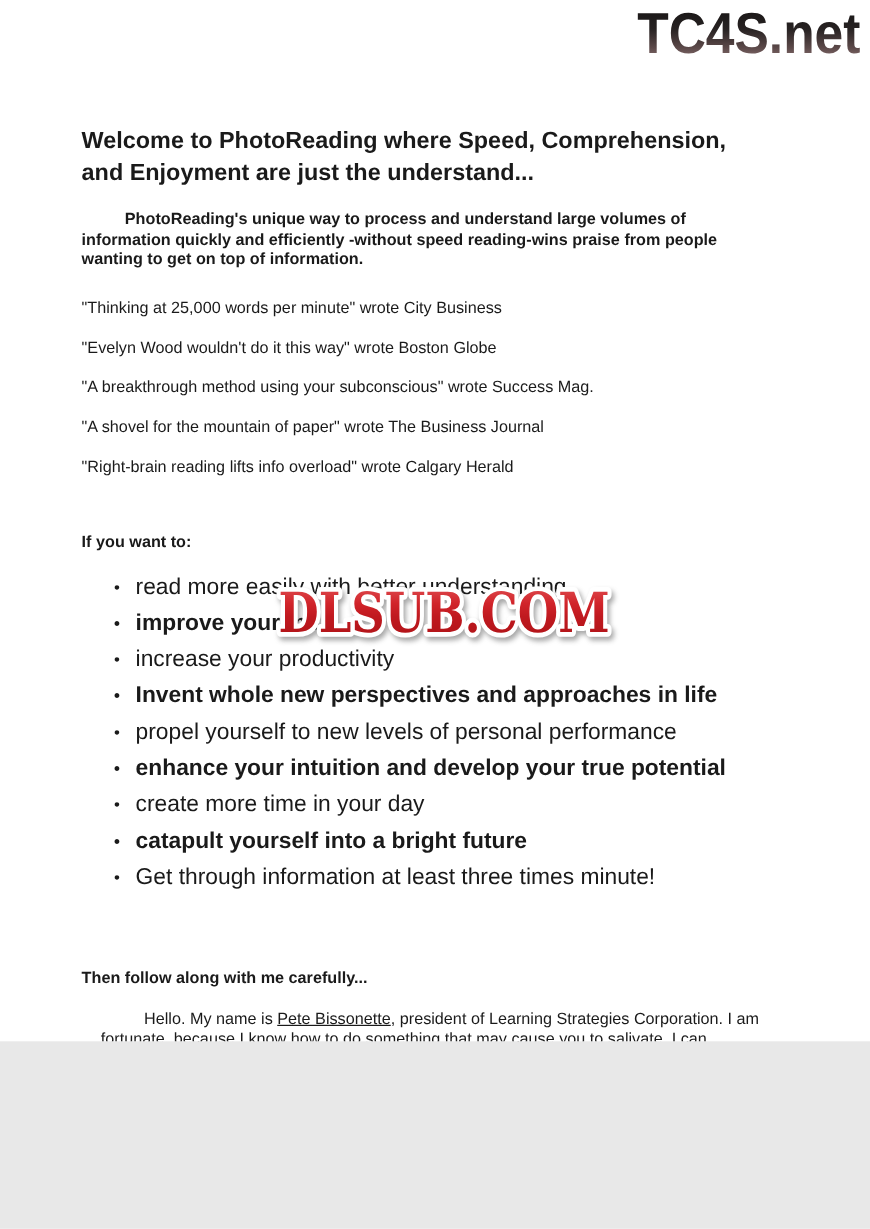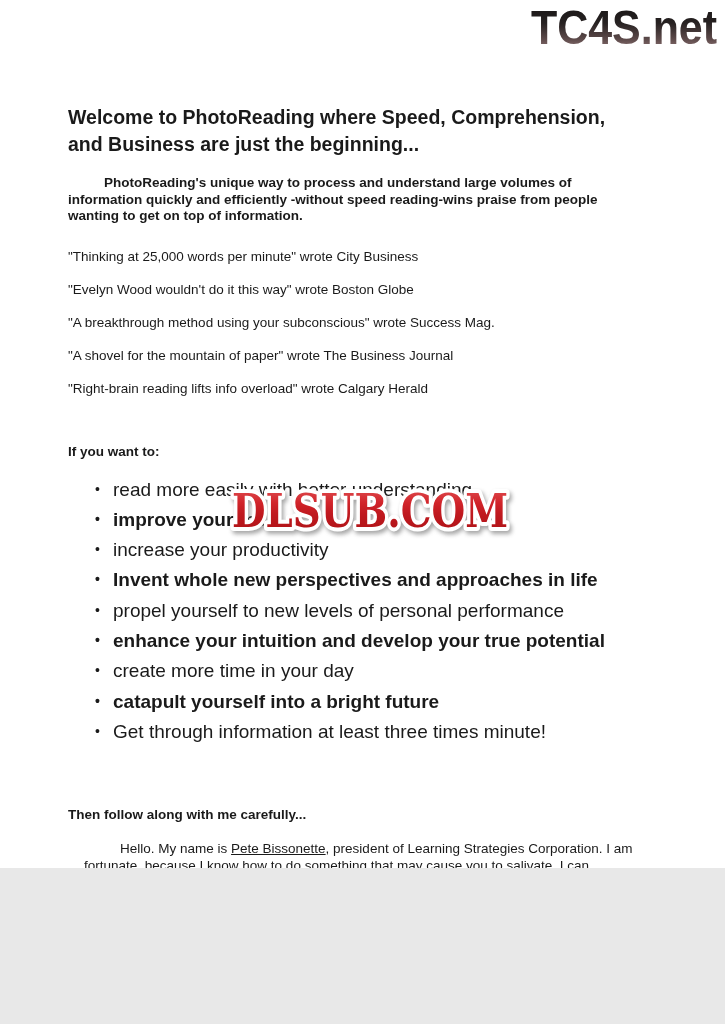--- a/index.html
+++ b/index.html
@@ -70,21 +70,21 @@
         </linearGradient>
       </defs>
       <text x="97" y="44" text-anchor="middle" font-family="'Liberation Sans',sans-serif" font-weight="bold" font-size="48" textLength="186" lengthAdjust="spacingAndGlyphs" fill="url(#tcg)">TC4S.net</text>
     </svg>
   </div>
 
   <div class="content">
 
     <h1 class="title">
       <span class="blockline">Welcome to PhotoReading where Speed, Comprehension,</span>
-      <span class="blockline">and Business are just the beginning...</span>
+      <span class="blockline">and Enjoyment are just the understand...</span>
     </h1>
 
     <p class="intro">
       <span class="blockline indent">PhotoReading's unique way to process and understand large volumes of</span>
       <span class="blockline">information quickly and efficiently -without speed reading-wins praise from people</span>
       <span class="blockline">wanting to get on top of information.</span>
     </p>
 
     <div class="quotes">
       <p class="quote">"Thinking at 25,000 words per minute" wrote City Business</p>

